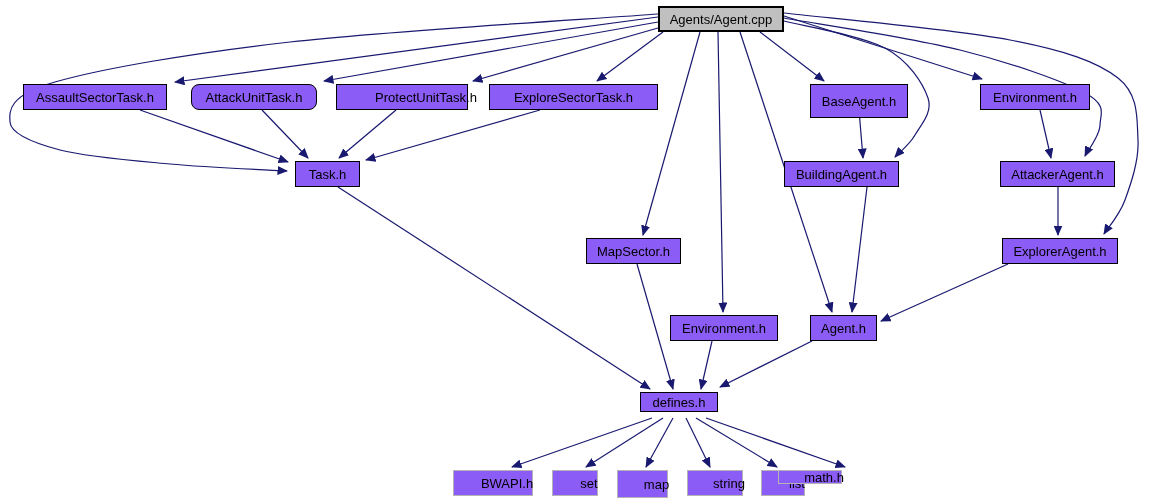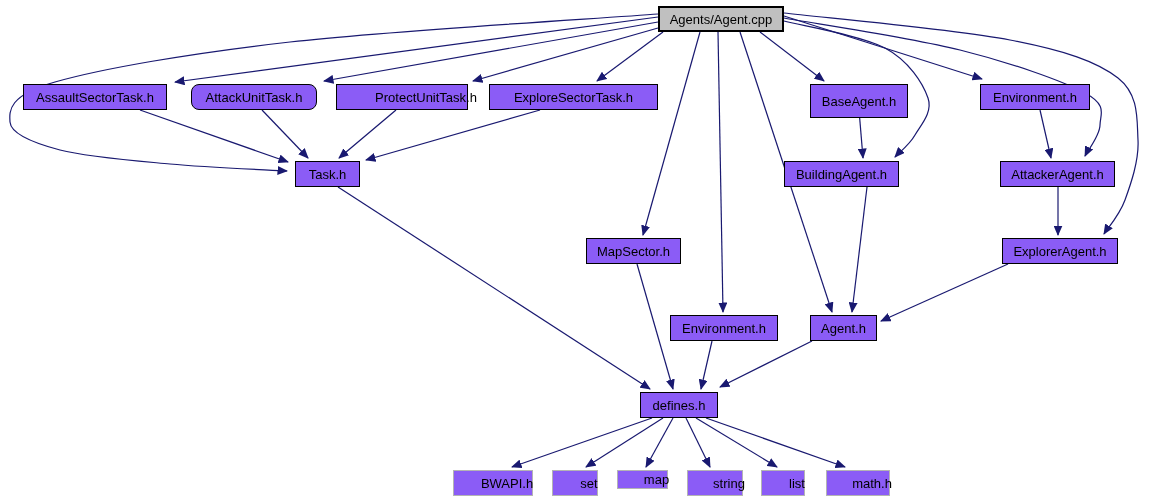--- a/index.html
+++ b/index.html
@@ -114,35 +114,35 @@
       </div>
       <div class="node header" style="left: 1002px; top: 238px; width: 116px; height: 26px;">
         <span>ExplorerAgent.h</span>
       </div>
       <div class="node header" style="left: 670px; top: 315px; width: 108px; height: 26px;">
         <span>Environment.h</span>
       </div>
       <div class="node header" style="left: 810px; top: 315px; width: 67px; height: 26px;">
         <span>Agent.h</span>
       </div>
-      <div class="node header" style="left: 640px; top: 392px; width: 78px; height: 26px;">
+      <div class="node header" style="left: 640px; top: 392px; width: 78px; height: 20px;">
         <span>defines.h</span>
       </div>
       <div class="node lib" style="left: 453px; top: 470px; width: 80px; height: 26px;">
         <span>BWAPI.h</span>
       </div>
       <div class="node lib" style="left: 552px; top: 470px; width: 46px; height: 26px;">
         <span>set</span>
       </div>
-      <div class="node lib" style="left: 617px; top: 470px; width: 51px; height: 19px;">
+      <div class="node lib" style="left: 617px; top: 470px; width: 51px; height: 28px;">
         <span>map</span>
       </div>
       <div class="node lib" style="left: 687px; top: 470px; width: 56px; height: 26px;">
         <span>string</span>
       </div>
       <div class="node lib" style="left: 761px; top: 470px; width: 44px; height: 26px;">
         <span>list</span>
       </div>
-      <div class="node lib" style="left: 826px; top: 470px; width: 64px; height: 26px;">
+      <div class="node lib" style="left: 778px; top: 470px; width: 64px; height: 14px;">
         <span>math.h</span>
       </div>
     </div>
 </div>
 
 </body></html>

